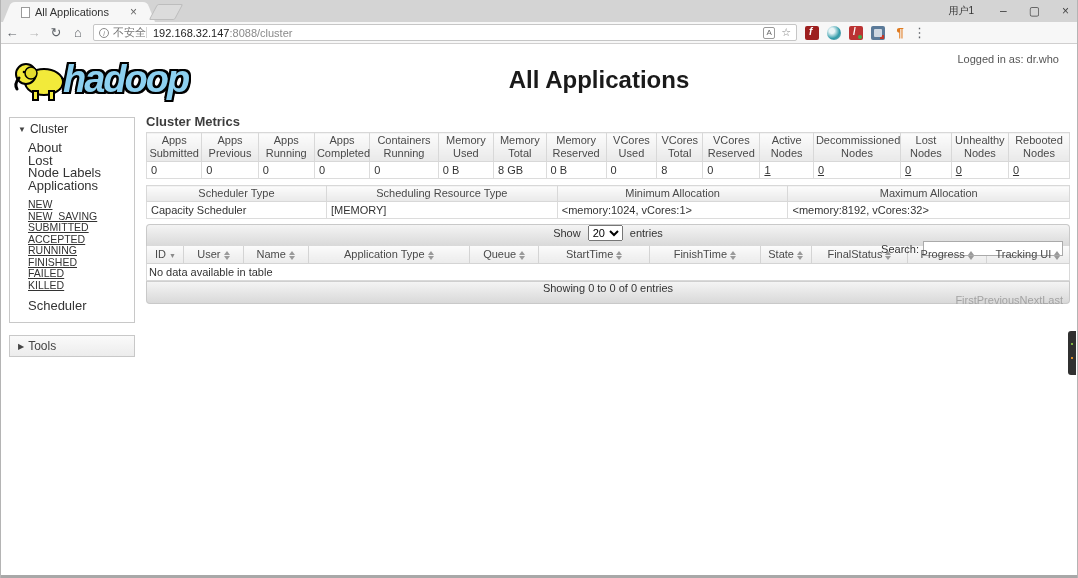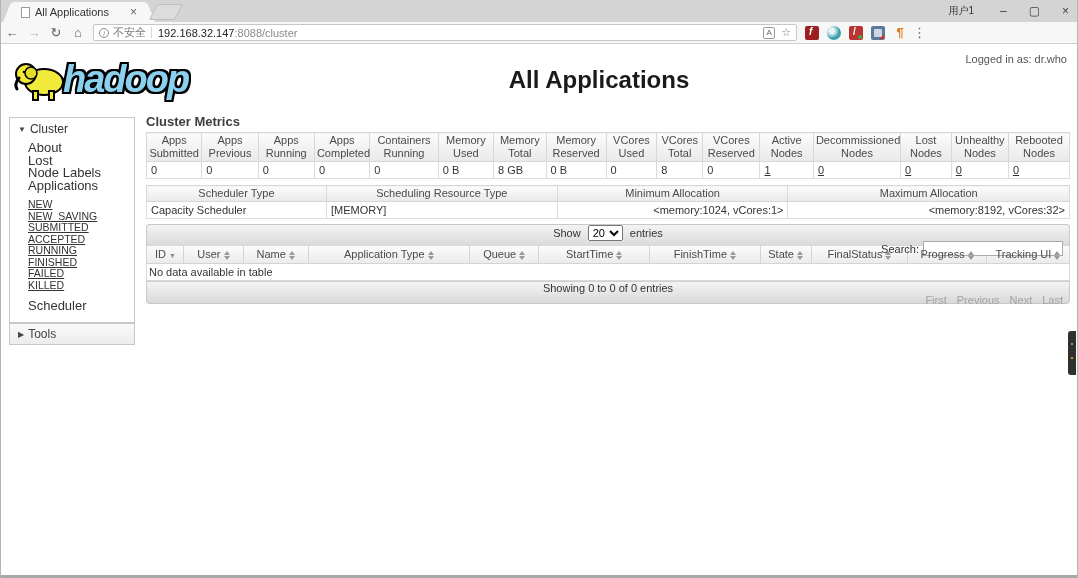--- a/index.html
+++ b/index.html
@@ -18,21 +18,21 @@
   .newtab-btn { position:absolute; left:152px; top:4px; width:26px; height:16px; background:#dcdcdc; border:1px solid #bdbdbd; transform:skewX(-28deg); border-radius:2px; }
   .winctrl { position:absolute; top:0; right:8px; height:22px; display:flex; align-items:center; gap:22px; font-size:12px; color:#444; }
   .win-user { font-size:10px; color:#333; margin-right:4px; }
   .winbtn { cursor:pointer; line-height:22px; }
 
   .toolbar { position:absolute; left:0; top:22px; width:100%; height:22px; background:#f7f7f7; border-bottom:1px solid #d0cfcf; display:flex; align-items:center; }
   .navbtn { width:22px; text-align:center; font-size:13px; color:#5f6368; flex:0 0 auto; cursor:pointer; }
   .navbtn.disabled { color:#b8b8b8; }
   .omnibox { flex:0 0 auto; width:704px; height:17px; margin-left:4px; background:#fff; border:1px solid #c6c6c6; border-radius:2px; display:flex; align-items:center; padding:0 5px; font-size:11px; }
   .info-icon { width:10px; height:10px; border:1px solid #8a8a8a; border-radius:50%; color:#8a8a8a; font-size:7px; line-height:9px; text-align:center; font-style:italic; margin-right:4px; flex:0 0 auto; }
-  .sec-text { color:#777; margin-right:5px; }
+  .sec-text { color:#777; }
   .omni-divider { width:1px; height:11px; background:#d6d6d6; margin-right:6px; }
   .url-host { color:#222; }
   .url-rest { color:#8a8a8a; }
   .omni-spacer { flex:1; }
   .omni-icon { color:#8a8a8a; font-size:11px; margin-left:6px; cursor:pointer; }
   .translate-icon { width:12px; height:12px; border:1px solid #9a9a9a; border-radius:2px; font-size:8px; line-height:10px; text-align:center; color:#666; }
   .ext-area { display:flex; align-items:center; gap:8px; margin-left:8px; }
   .ext { width:14px; height:14px; border-radius:2px; position:relative; cursor:pointer; }
   .ext-flash { background:#9d1f1f; }
   .ext-flash::after { content:"f"; position:absolute; left:4px; top:0px; color:#fff; font-size:10px; font-style:italic; font-weight:bold; }
@@ -41,67 +41,67 @@
   .ext-flash2::after { content:"/"; position:absolute; left:4px; top:0px; color:#fff; font-size:10px; font-weight:bold; }
   .ext-flash2 .dot { position:absolute; right:1px; bottom:1px; width:4px; height:4px; background:#3fae49; border-radius:50%; }
   .ext-puzzle { background:#5b7a99; }
   .ext-puzzle::after { content:""; position:absolute; left:3px; top:3px; width:8px; height:8px; background:#cfd8e2; border-radius:1px; }
   .ext-puzzle .dot { position:absolute; right:1px; bottom:1px; width:4px; height:4px; background:#c0392b; }
   .ext-pilcrow { background:transparent; color:#e07b20; font-size:13px; font-weight:bold; line-height:14px; text-align:center; }
   .menu-dots { color:#5f6368; font-size:13px; margin:0 10px 0 6px; cursor:pointer; }
 
   
   .page { position:absolute; left:0; top:44px; width:100%; height:531px; background:#fff; }
-  .logged-in { position:absolute; top:9px; right:10px; font-size:11px; color:#555; }
+  .logged-in { position:absolute; top:9px; right:18px; font-size:11px; color:#555; }
   .logo { position:absolute; left:10px; top:8px; width:220px; height:54px; display:flex; align-items:center; }
   .logo-text { font-size:38px; font-weight:bold; font-style:italic; color:#8cd0f0; letter-spacing:-2px; margin-left:-6px;
       text-shadow:-2px -2px 0 #000, 2px -2px 0 #000, -2px 2px 0 #000, 2px 2px 0 #000, 0 -2px 0 #000, 0 2px 0 #000, -2px 0 0 #000, 2px 0 0 #000; }
   .page-title { position:absolute; left:130px; right:10px; top:22px; text-align:center; font-size:24px; font-weight:bold; color:#1a1a1a; }
 
   
   .sidebar { position:absolute; left:8px; top:73px; width:126px; }
   .nav-box { border:1px solid #c8c8c8; background:#fff; padding-bottom:10px; }
   .nav-head { font-size:12px; color:#333; padding:4px 6px 3px 8px; cursor:pointer; }
   .tri { display:inline-block; font-size:8px; color:#444; margin-right:4px; vertical-align:1px; }
   .nav-list { list-style:none; padding-left:18px; margin-top:2px; }
   .nav-list li { line-height:11.5px; }
   .nav-list a { font-size:13px; color:#333; cursor:pointer; }
   .nav-sublist { list-style:none; padding-left:18px; }
   .nav-sublist li { line-height:10.5px; }
   .nav-sublist a { font-size:10.5px; color:#333; text-decoration:underline; cursor:pointer; }
   .nav-gap { height:7px; }
-  .tools-box { margin-top:0; border:1px solid #c8c8c8; background:linear-gradient(#fafafa,#ececec); padding:3px 6px 3px 8px; font-size:12px; color:#444; cursor:pointer; }
+  .tools-box { margin-top:12px; border:1px solid #c8c8c8; background:linear-gradient(#fafafa,#ececec); padding:3px 6px 3px 8px; font-size:12px; color:#444; cursor:pointer; }
 
   
   .main { position:absolute; left:145px; top:70px; width:924px; }
   .section-title { font-size:13px; font-weight:bold; color:#3d3d3d; margin-bottom:3px; }
   table { border-collapse:collapse; width:100%; table-layout:fixed; }
   .metrics th { background:linear-gradient(#fcfcfc,#e9e9e9); border:1px solid #d8d8d8; font-size:11px; font-weight:normal; color:#4a4a4a; text-align:center; padding:1px 2px; line-height:13px; }
   .metrics td { border:1px solid #dcdcdc; font-size:11px; color:#333; text-align:left; padding:2px 4px; height:16px; }
   .metrics td a { color:#333; text-decoration:underline; cursor:pointer; }
-  .sched td.c { text-align:right; }
+  .sched td.c { text-align:left; }
   .mb { margin-bottom:6px; }
 
   
   .dt-wrapper { margin-top:5px; }
   .dt-bar { background:linear-gradient(#f4f4f4,#d9d9d9); border:1px solid #c9c9c9; height:22px; display:flex; align-items:center; font-size:11px; color:#333; padding:0 6px;flex-direction:column; }
   .dt-bar.top { border-radius:4px 4px 0 0; border-bottom:none; }
   .dt-bar.bottom { border-radius:0 0 4px 4px; border-top:1px solid #cfcfcf; height:23px; }
   .dt-length select { font-size:11px; height:16px; margin:0 4px; }
   .dt-search { margin-left:auto; display:flex; align-items:center; }
   .dt-search input { width:140px; height:15px; border:1px solid #aaa; margin-left:4px; font-size:11px; }
   .apps th { background:linear-gradient(#fbfbfb,#ebebeb); border:1px solid #d4d4d4; border-top:none; font-size:11px; font-weight:normal; color:#4a4a4a; text-align:center; padding:2px 2px; height:17px; cursor:pointer; }
   .apps .empty td { border:1px solid #d9d9d9; font-size:11px; color:#333; text-align:left; padding:2px; height:15px; }
   .sort { display:inline-block; font-size:7px; color:#8a8a8a; margin-left:3px; letter-spacing:-1px; }
   .sort-both { display:inline-flex; flex-direction:column; vertical-align:middle; margin-left:3px; }
   .sort-both i { display:block; width:0; height:0; border-left:3px solid transparent; border-right:3px solid transparent; }
   .sort-both .up { border-bottom:4px solid #9a9a9a; margin-bottom:1px; }
   .sort-both .down { border-top:4px solid #9a9a9a; }
   .dt-info { color:#333; }
-  .dt-paging { margin-left:auto; display:flex; gap:10px; color:#a3a3a3; }
+  .dt-paging { margin-left:auto; display:flex; color:#a3a3a3; }
   .dt-paging span { cursor:default; }
 
   
   .side-handle { position:absolute; right:1px; top:331px; width:8px; height:44px; background:#303030; border-radius:3px 0 0 3px; }
   .side-handle .d1 { position:absolute; left:3px; top:12px; width:2px; height:2px; background:#7fb341; }
   .side-handle .d2 { position:absolute; left:3px; top:26px; width:2px; height:2px; background:#d78b2a; }
   .bottom-edge { position:absolute; left:0; bottom:0; width:100%; height:3px; background:#a8a8a8; }
 </style>
 </head>
 <body>

